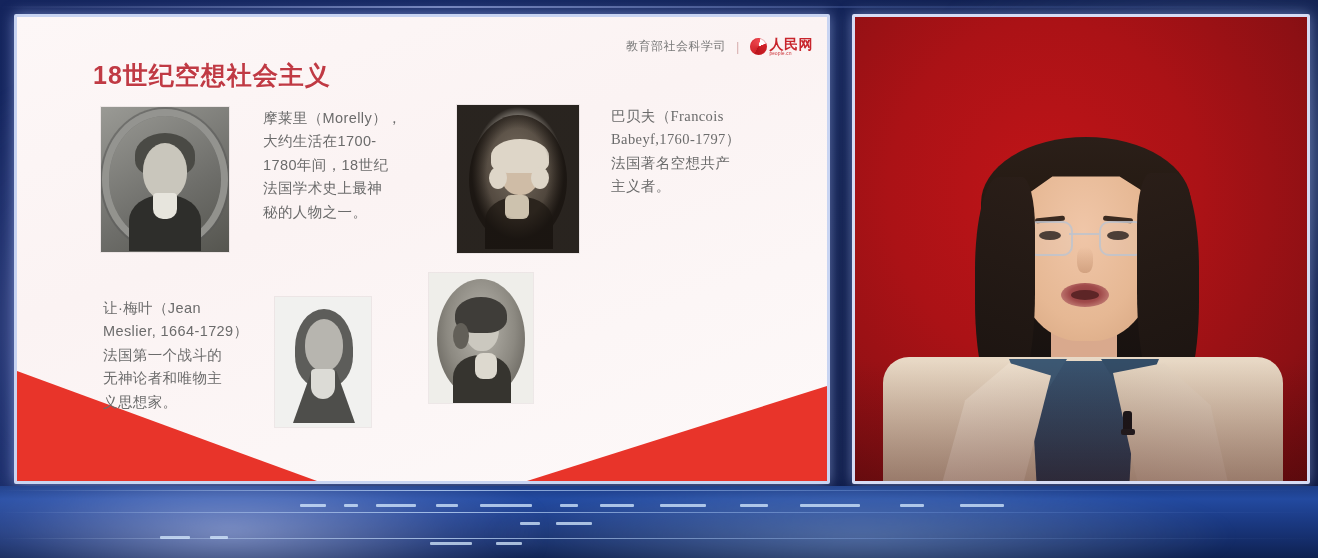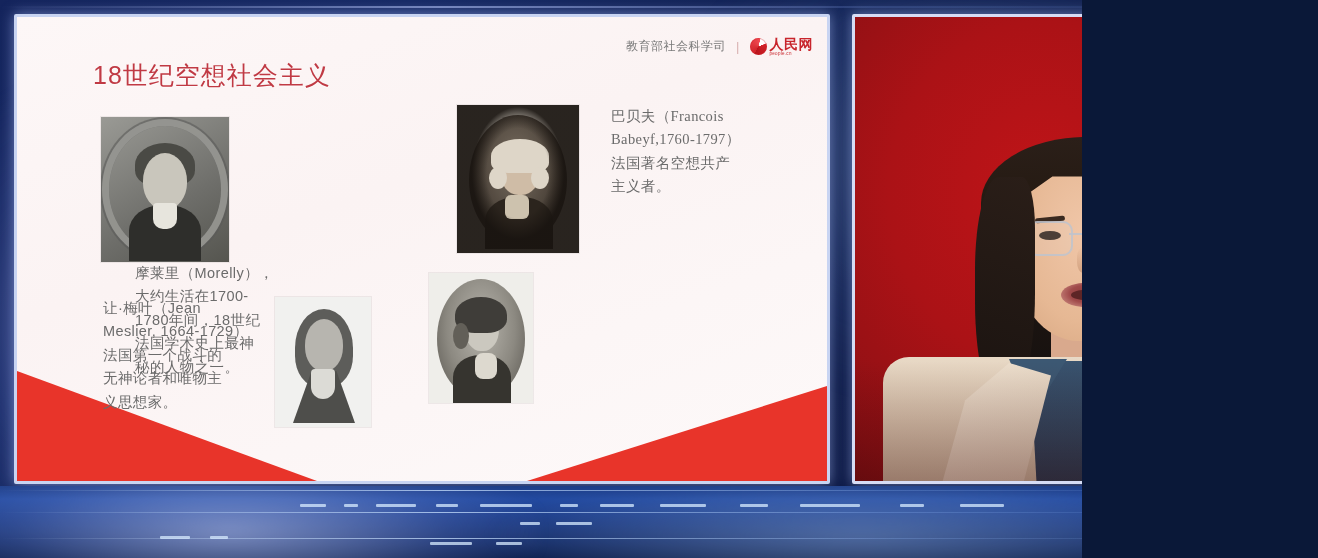--- a/index.html
+++ b/index.html
@@ -1,18 +1,18 @@
 <!DOCTYPE html>
 <html><head>
 <meta charset="utf-8">
 <style>
   html,body{margin:0;padding:0;background:#0a1838;}
   body{width:1318px;height:558px;overflow:hidden;font-family:"Liberation Sans","DejaVu Sans",sans-serif;}
 
-  #stage{position:relative;width:1082px;height:558px;overflow:hidden;
+  #stage{position:relative;width:1318px;height:558px;overflow:hidden;
     background:linear-gradient(135deg,#14245c 0%,#172a66 25%,#112050 55%,#0c1740 100%);}
 
   
   .bg-streak{position:absolute;pointer-events:none;}
   .bg-glow-left{left:-120px;top:60px;width:520px;height:520px;
     background:radial-gradient(ellipse at center,rgba(168,176,232,.40),rgba(120,130,210,.12) 45%,transparent 72%);
     filter:blur(8px);}
   .bg-glow-right{right:-200px;top:-80px;width:620px;height:480px;
     background:radial-gradient(ellipse at center,rgba(150,185,230,.32),rgba(90,130,200,.10) 48%,transparent 74%);
     filter:blur(10px);}
@@ -38,21 +38,21 @@
     background:#fbf4f4;overflow:hidden;}
   #slide{position:absolute;inset:0;background:linear-gradient(160deg,#fdf7f7 0%,#fbf3f3 40%,#fdf9f9 100%);}
 
   
   .wedge{position:absolute;bottom:0;width:0;height:0;}
   .wedge-left{left:0;border-left:300px solid #e8342a;border-top:110px solid transparent;}
   .wedge-right{right:0;border-right:300px solid #e8342a;border-top:95px solid transparent;}
 
   
   #slide-header{position:absolute;left:0;top:0;width:100%;height:56px;}
-  #slide-title{position:absolute;left:76px;top:42px;font-size:25px;font-weight:normal;color:#c03a44;
+  #slide-title{position:absolute;left:76px;top:42px;font-size:25px;font-weight:bold;color:#c03a44;
     letter-spacing:1px;text-shadow:0 1px 0 rgba(255,255,255,.6);white-space:nowrap;}
   #hdr-right{position:absolute;right:14px;top:20px;display:flex;align-items:center;gap:10px;}
   #hdr-ministry{font-size:12px;color:#7a7a7a;letter-spacing:.5px;white-space:nowrap;}
   #hdr-sep{color:#d8b0b0;font-size:13px;}
   #pn-logo{display:flex;align-items:center;gap:3px;}
   #pn-mark{width:17px;height:17px;border-radius:50%;
     background:conic-gradient(from 210deg,#d2232a,#ef4a52 45%,#ffffff 46%,#ffffff 60%,#d2232a 61%,#b8141c);
     box-shadow:0 0 0 1px rgba(210,35,42,.35) inset;}
   #pn-text{display:flex;flex-direction:column;line-height:1;}
   #pn-cn{font-size:14px;font-weight:bold;color:#c8252c;letter-spacing:.5px;}
@@ -163,21 +163,21 @@
             <span id="pn-mark"></span>
             <span id="pn-text">
               <span id="pn-cn">人民网</span>
               <span id="pn-en">people.cn</span>
             </span>
           </span>
         </div>
         <div id="slide-title">18世纪空想社会主义</div>
       </div>
 
-      <div class="entry" style="left:84px;top:100px;flex-direction:column;">
+      <div class="entry" style="left:84px;top:90px;">
         <div class="portrait" style="width:128px;height:145px;background:#8d8d8a;">
           <div class="face-wrap">
             <div style="position:absolute;inset:0;background:linear-gradient(150deg,#9a9a95,#6e6e6a 60%,#55554f);"></div>
             <div class="oval-frame"></div>
             <div class="hair" style="left:34px;top:26px;width:60px;height:44px;background:#4a4a45;"></div>
             <div class="head" style="left:42px;top:36px;width:44px;height:56px;background:#c9c6bc;"></div>
             <div class="body-sh" style="left:28px;top:88px;width:72px;height:56px;background:#2e2e2b;"></div>
             <div style="position:absolute;left:52px;top:86px;width:24px;height:26px;background:#e7e5dd;border-radius:4px 4px 10px 10px;"></div>
           </div>
         </div>

